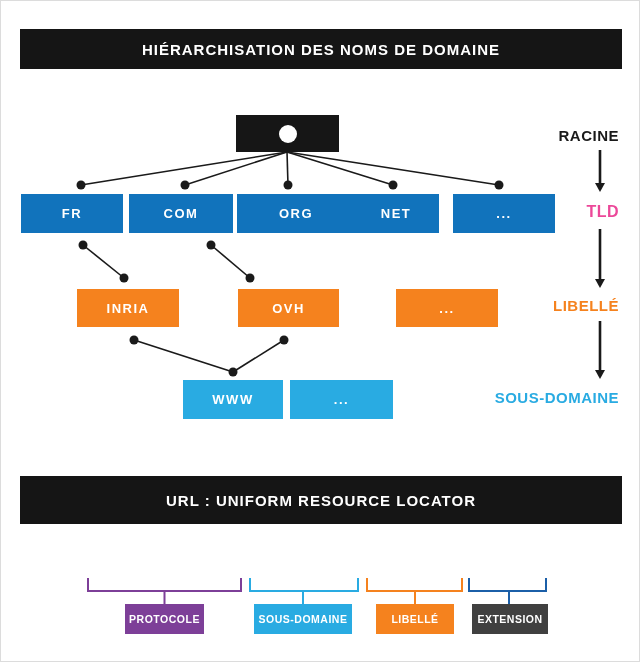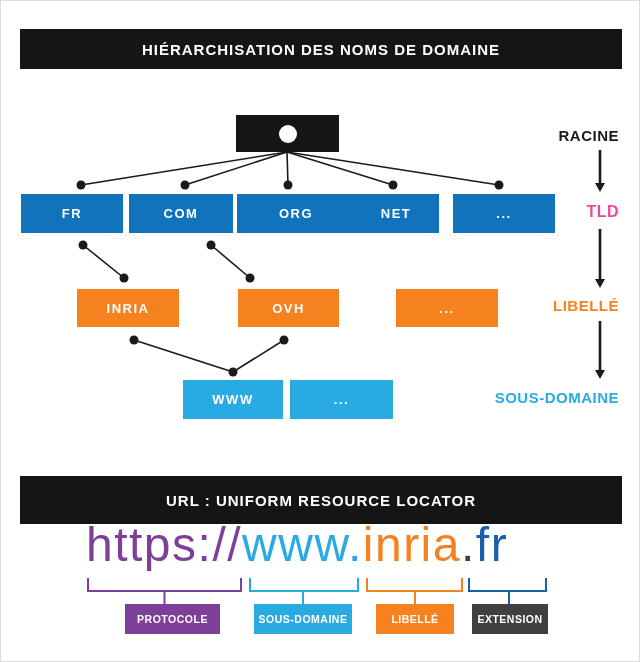--- a/index.html
+++ b/index.html
@@ -144,22 +144,19 @@
 
   <div class="side" id="side-racine">RACINE</div>
   <div class="side" id="side-tld">TLD</div>
   <div class="side" id="side-libelle">LIBELLÉ</div>
   <div class="side" id="side-sousdomaine">SOUS-DOMAINE</div>
 
   <div class="bar" id="bar2">
     <span>URL : UNIFORM RESOURCE LOCATOR</span>
   </div>
 
-  <div id="url-line">
-    <span class="seg-protocol">https://</span><span class="seg-subdomain">www.</span><span class="seg-label">inria</span><span class="seg-sep">.</span><span class="seg-extension">fr</span>
-  </div>
 
-  <div class="urlbox purple" style="left:124px;width:95px">PROTOCOLE</div>
+  <div class="urlbox purple" style="left:124px;width:79px">PROTOCOLE</div>
   <div class="urlbox cyan" style="left:253px;width:98px">SOUS-DOMAINE</div>
   <div class="urlbox orange" style="left:375px;width:78px">LIBELLÉ</div>
   <div class="urlbox darkblue" style="left:471px;width:76px">EXTENSION</div>
 
 </div>
 
 </body></html>

